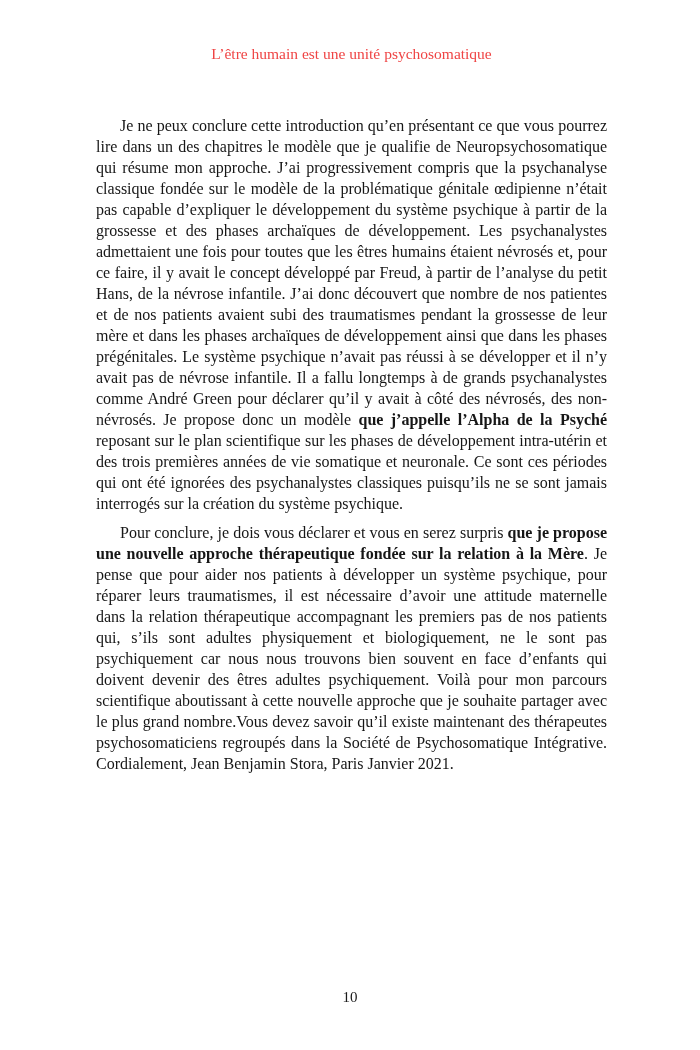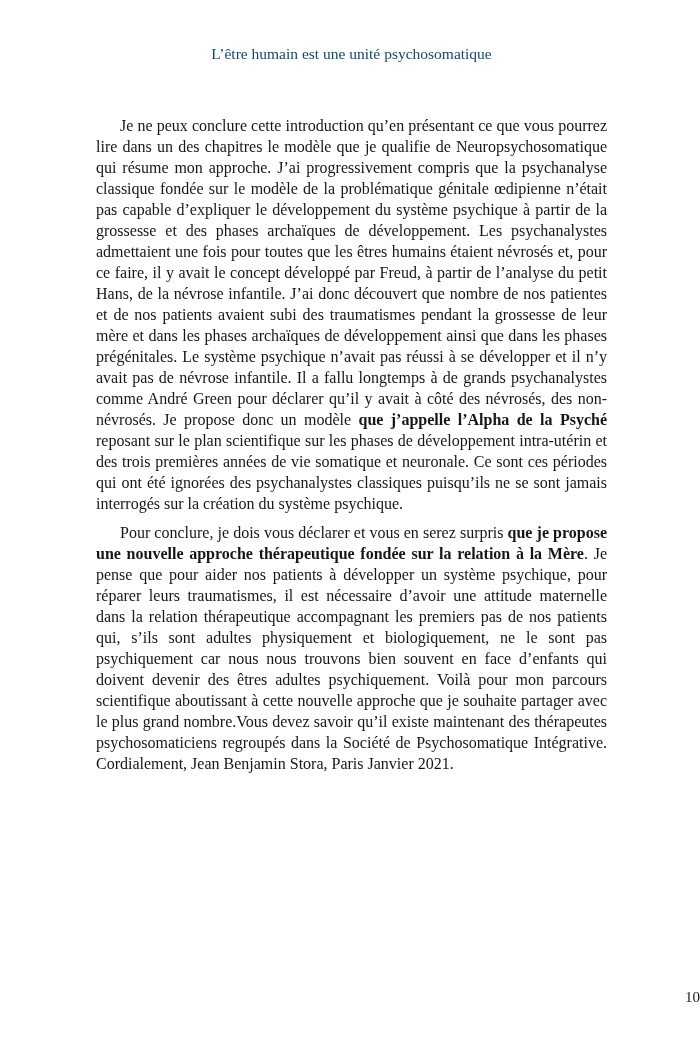--- a/index.html
+++ b/index.html
@@ -17,21 +17,21 @@
     overflow: hidden;
   }
   .running-header {
     position: absolute;
     top: 44px;
     left: 88px;
     width: 527px;
     text-align: center;
     font-size: 15.5px;
     line-height: 20px;
-    color: #0c4a6e;
+    color: #ef4444;
   }
   .body-text {
     position: absolute;
     top: 107px;
     left: 88px;
     width: 527px;
     font-size: 16px;
     line-height: 21px;
     text-align: justify;
     color: #161616;
@@ -42,21 +42,21 @@
     text-indent: 24px;
   }
   .body-text b {
     font-weight: bold;
   }
   .page-number {
     position: absolute;
     top: 989px;
     left: 0;
     width: 700px;
-    text-align: right;
+    text-align: center;
     font-size: 15px;
     color: #1a1a1a;
   }
 </style>
 </head>
 <body>
 
 <div class="page">
 
   <div class="running-header">L’être humain est une unité psychosomatique</div>

